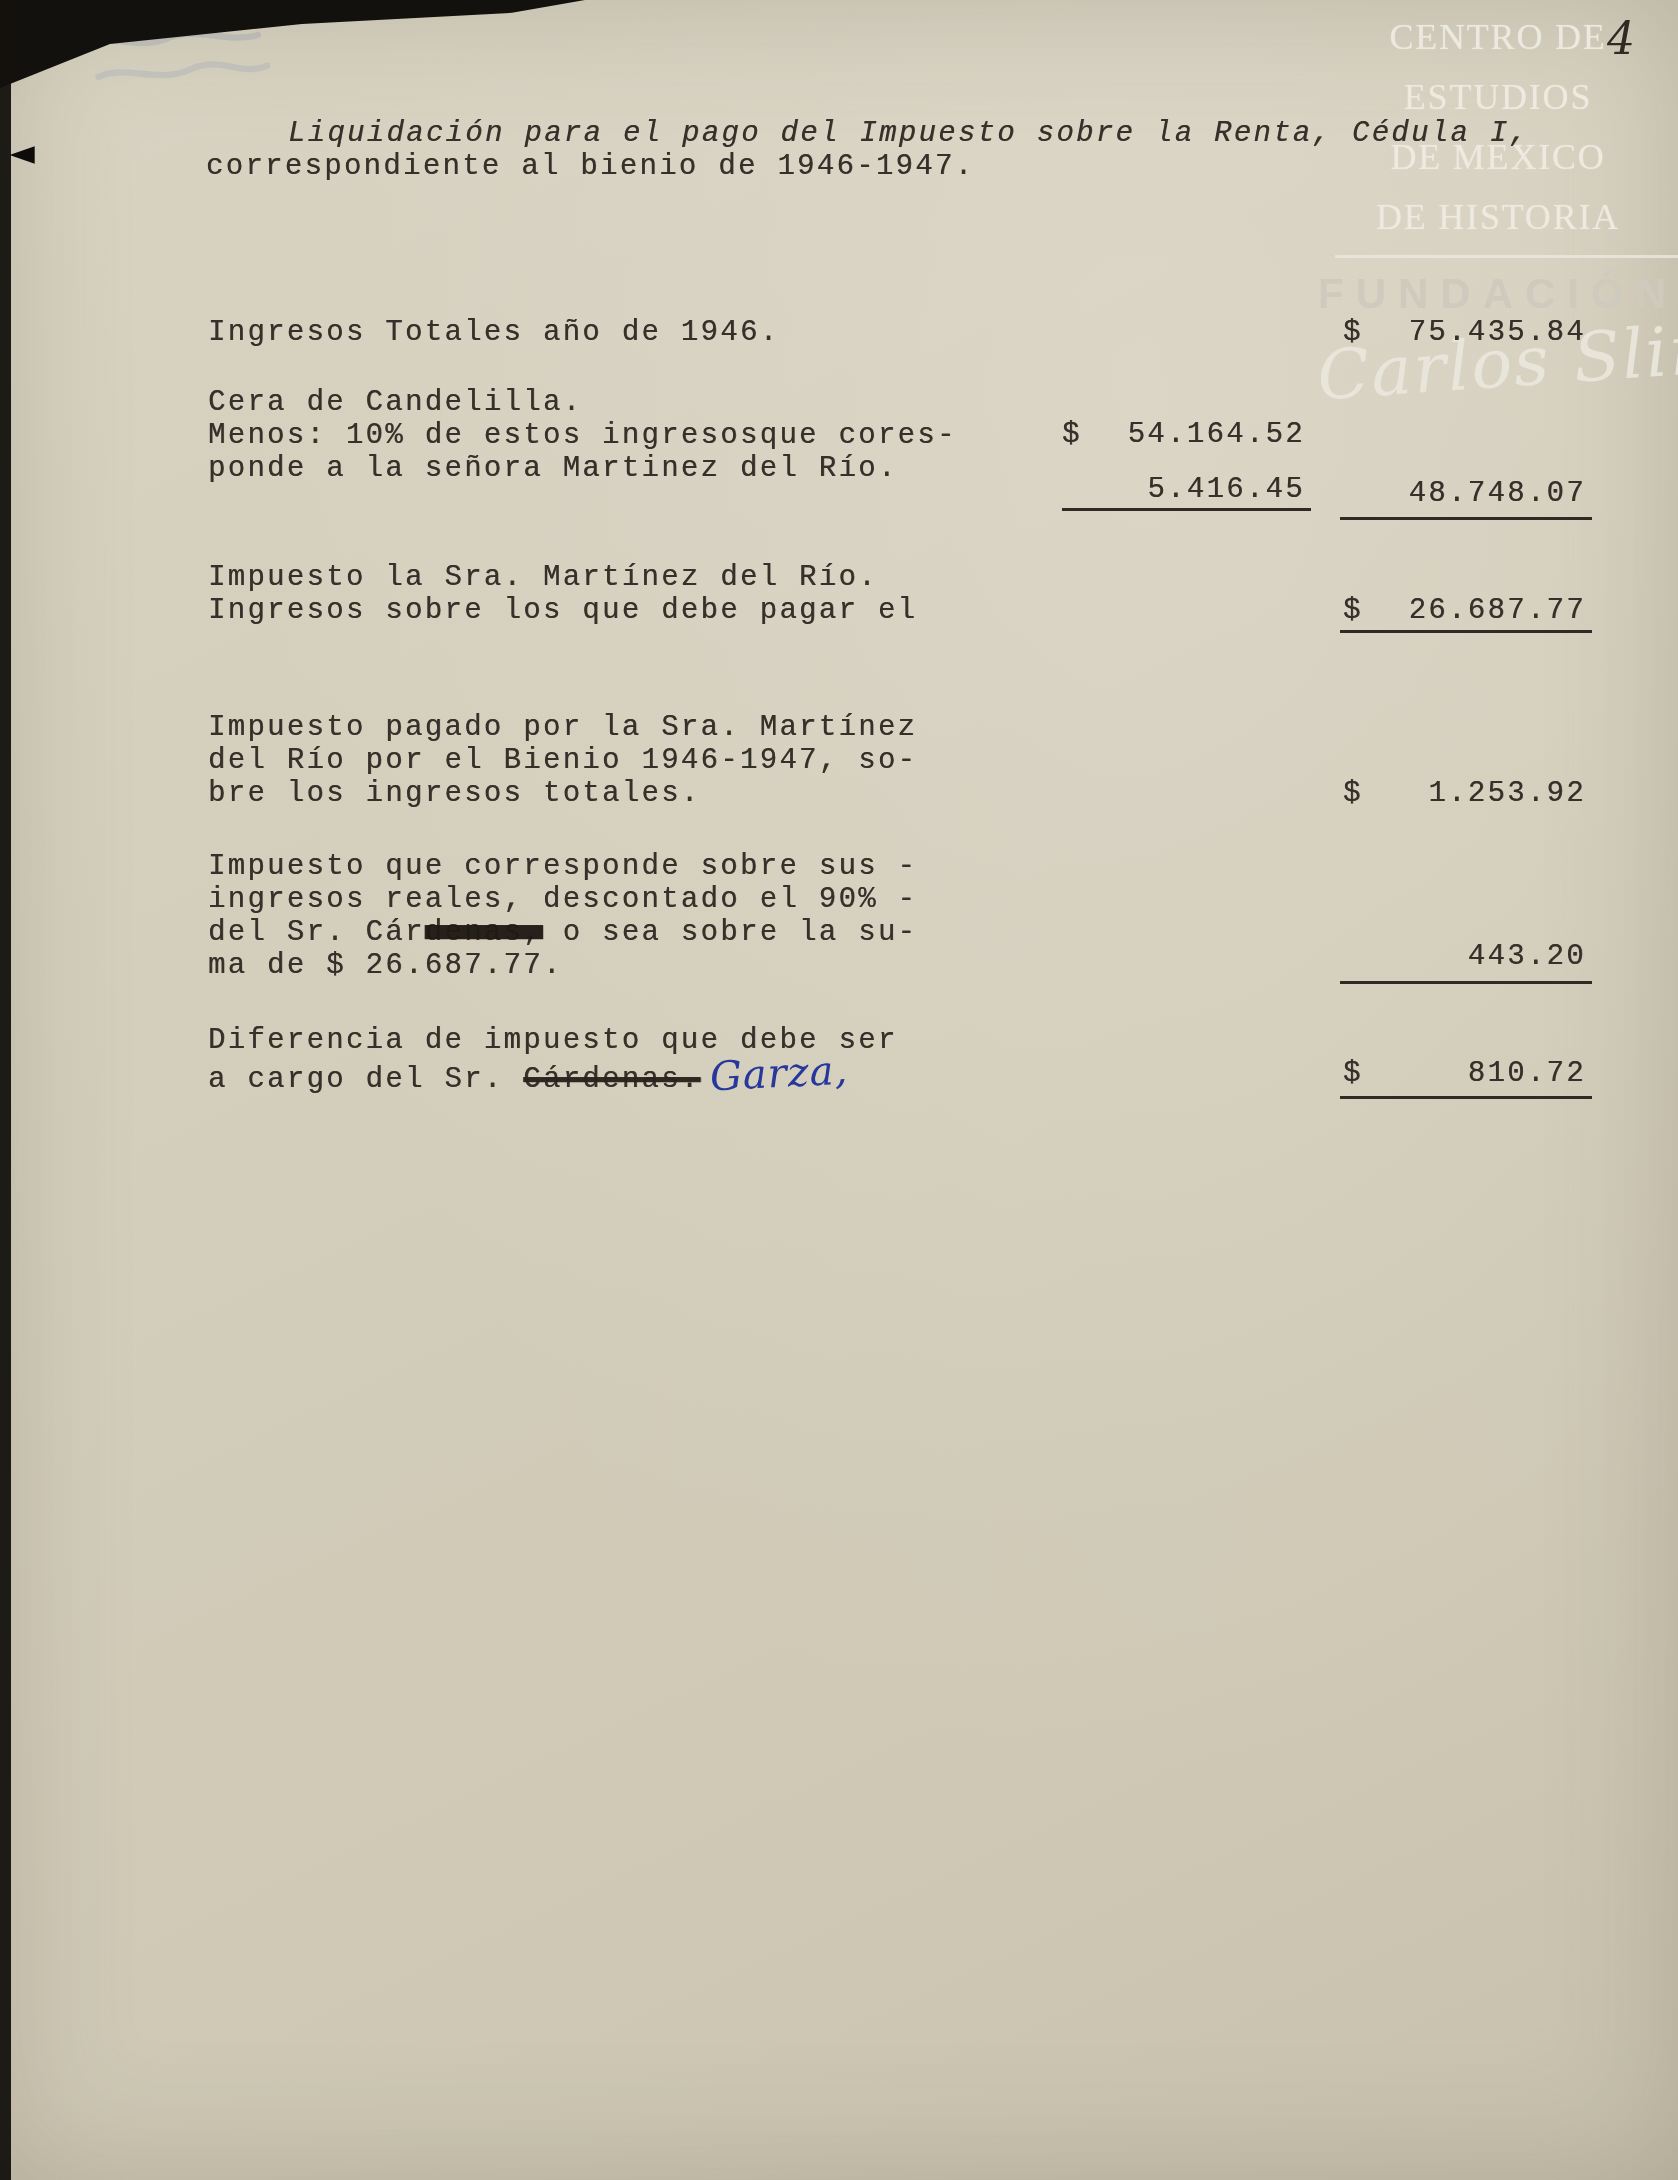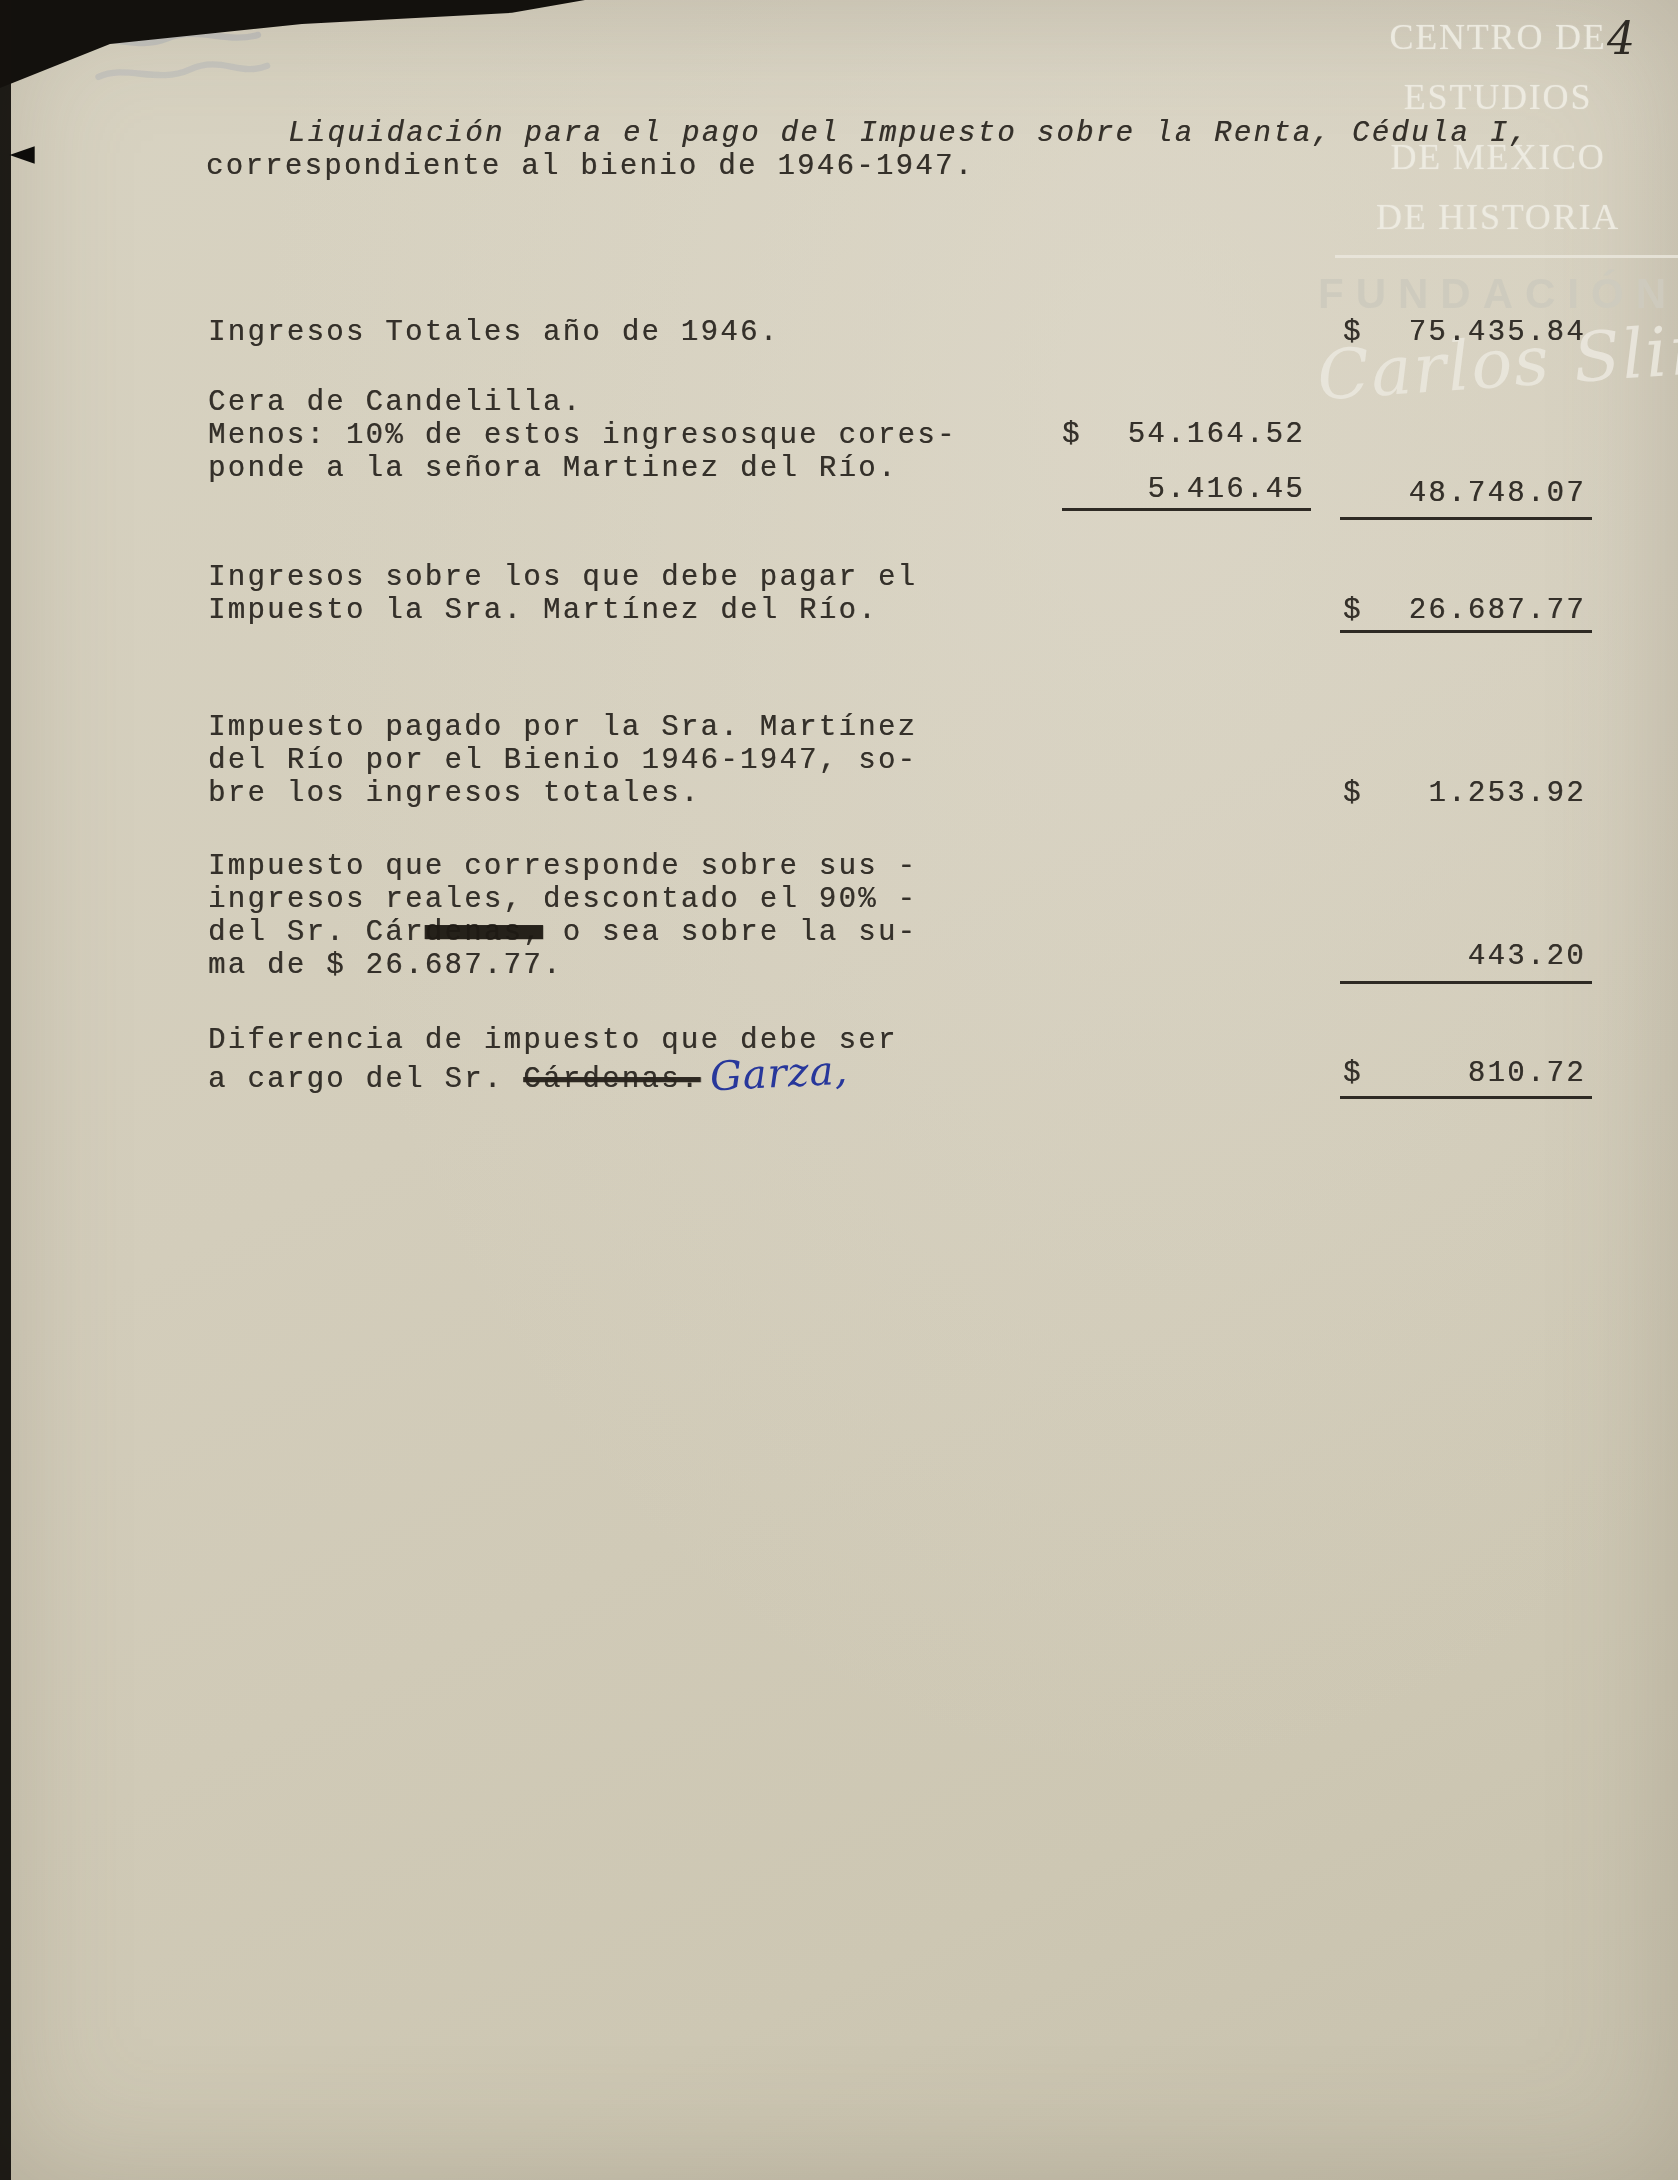--- a/index.html
+++ b/index.html
@@ -149,22 +149,22 @@
     <span>5.416.45</span>
   </div>
   <div class="rule" style="left:1062px; top:508px; width:249px"></div>
   <div class="amt col3 tw" style="top:477px">
     <span></span>
     <span>48.748.07</span>
   </div>
   <div class="rule" style="left:1340px; top:517px; width:252px"></div>
 
   <div class="tblock tw" style="top:561px">
+    <div>Impuesto la Sra. Martínez del Río.</div>
     <div>Ingresos sobre los que debe pagar el</div>
-    <div>Impuesto la Sra. Martínez del Río.</div>
   </div>
   <div class="amt col3 tw" style="top:594px">
     <span>$</span>
     <span>26.687.77</span>
   </div>
   <div class="rule" style="left:1340px; top:630px; width:252px"></div>
 
   <div class="tblock tw" style="top:711px">
     <div>Impuesto pagado por la Sra. Martínez</div>
     <div>del Río por el Bienio 1946-1947, so-</div>

